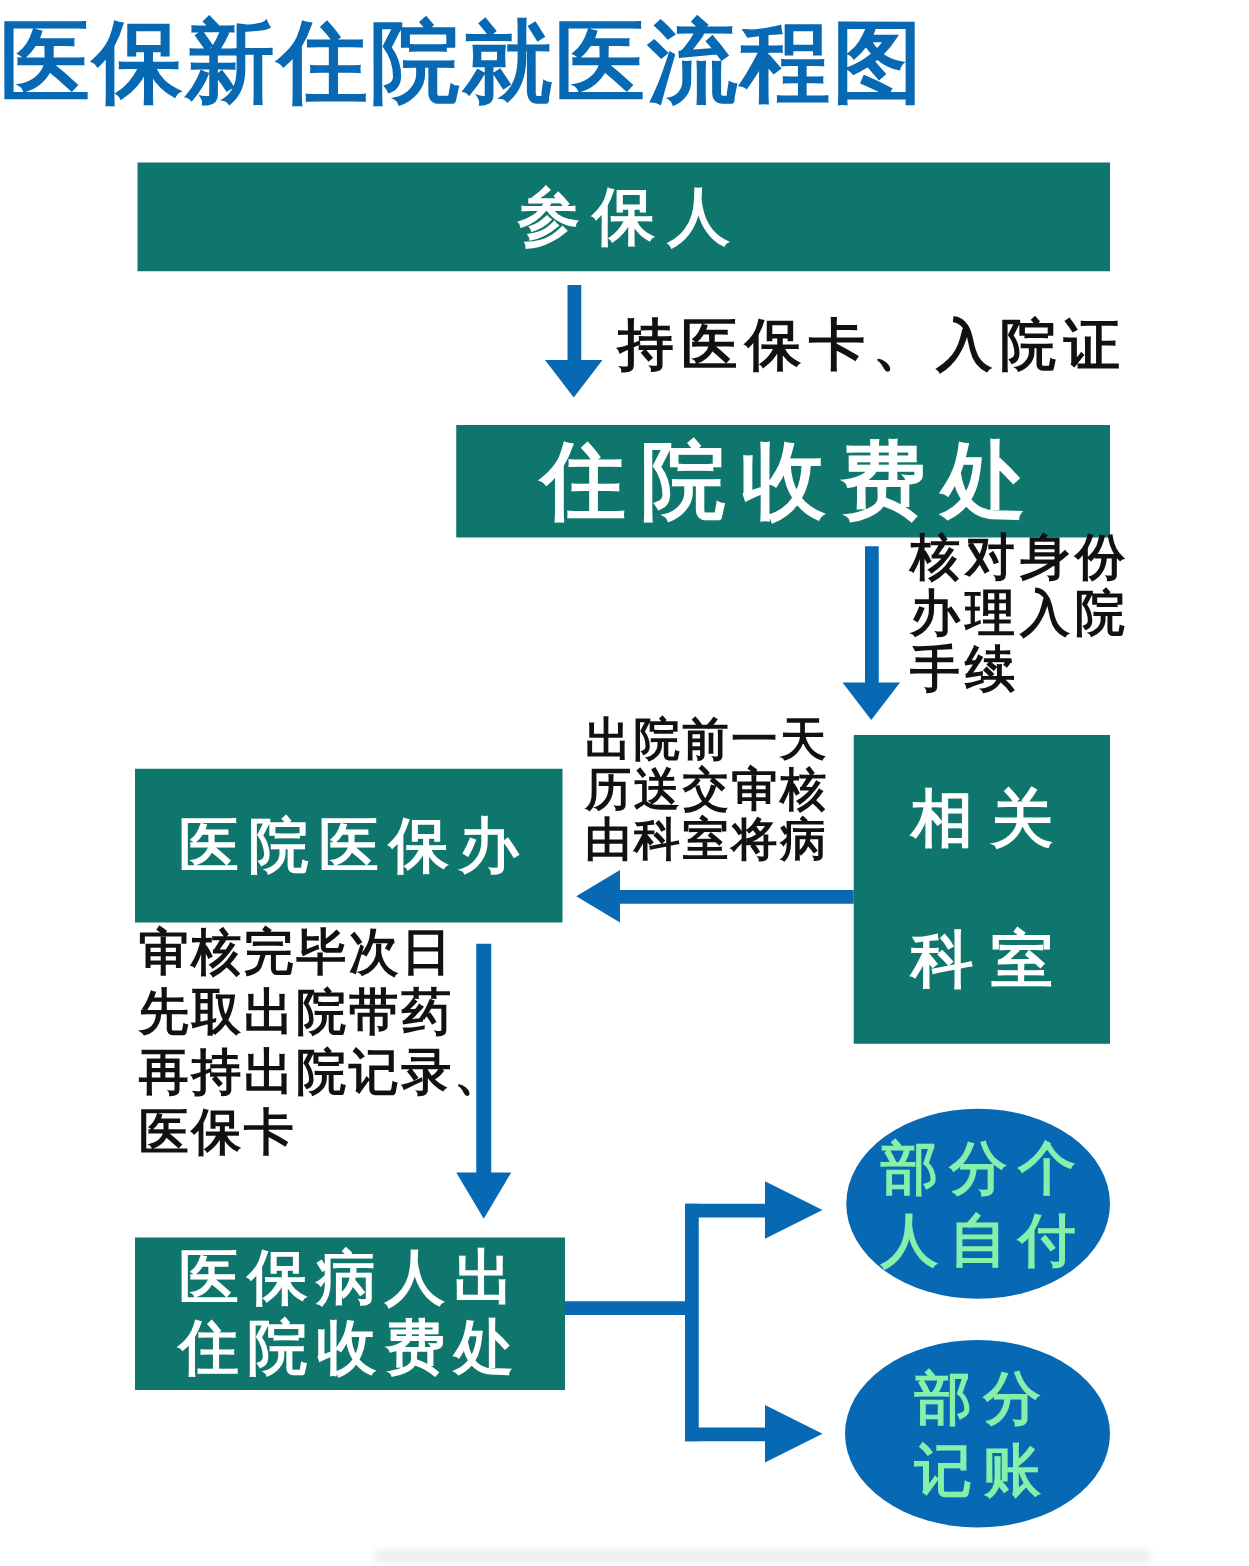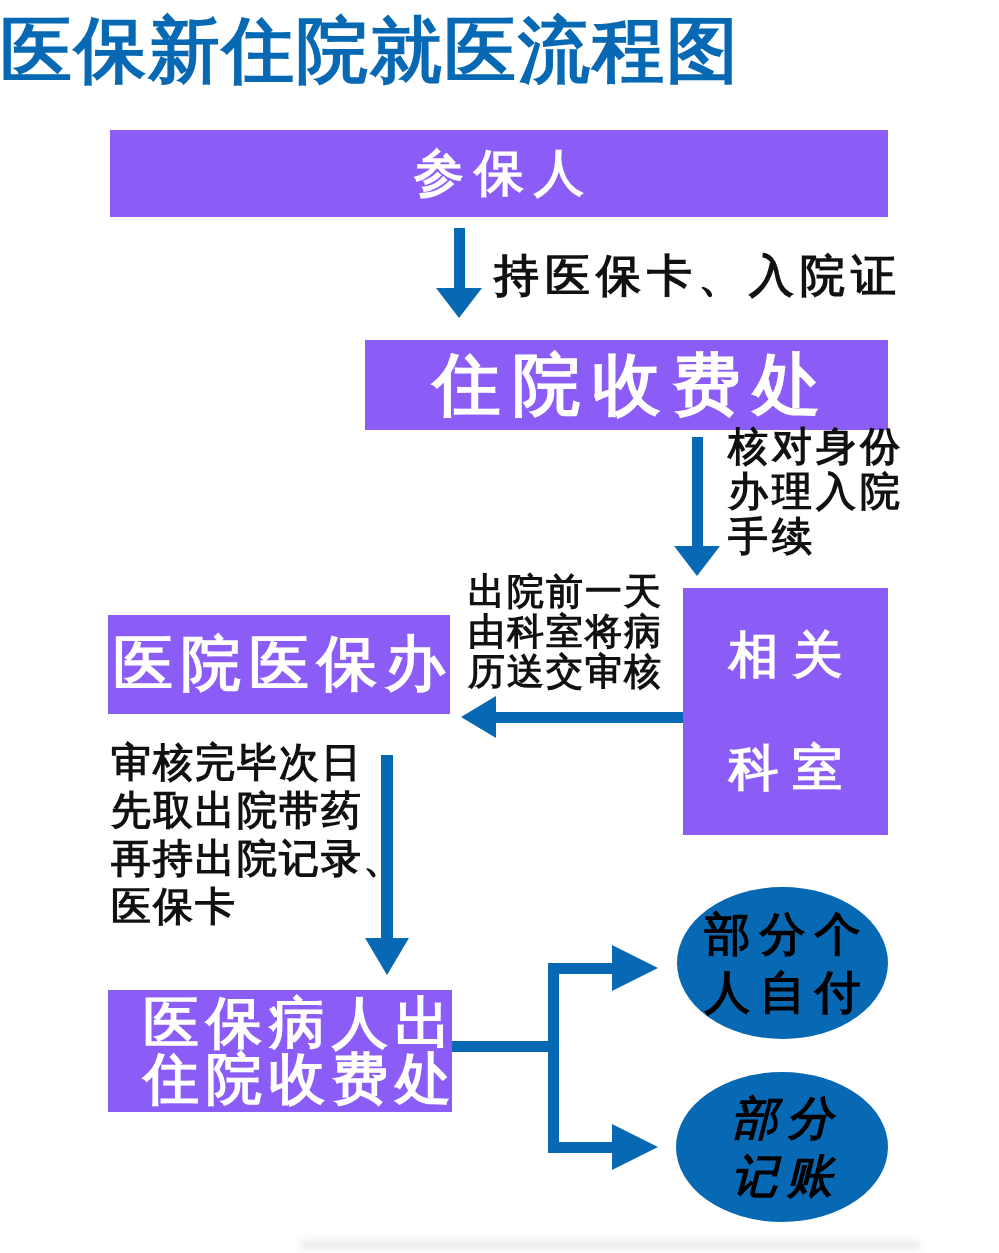--- a/index.html
+++ b/index.html
@@ -13,43 +13,43 @@
   .title{
     position:absolute;left:0;top:6px;width:999px;
     text-align:left;
     font-size:72px;font-weight:900;letter-spacing:2px;
     color:#0768b3;
     line-height:88px;
     white-space:nowrap;
   }
   .node{
     position:absolute;
-    background:#8b5cf6;
+    background:#0f766e;
     color:#ffffff;
     display:flex;align-items:center;justify-content:center;
     font-weight:700;
     box-sizing:border-box;
   }
   .node .ln{white-space:nowrap;}
   .node-insured{left:110px;top:130px;width:778px;height:87px;font-size:50px;letter-spacing:10px;text-indent:10px;}
   .node-fee{left:365px;top:340px;width:523px;height:90px;font-size:68px;letter-spacing:12px;text-indent:12px;}
   .node-dept{left:683px;top:588px;width:205px;height:247px;font-size:50px;flex-direction:column;letter-spacing:14px;text-indent:14px;gap:44px;}
   .node-dept .ln{line-height:69px;}
-  .node-hio{left:108px;top:615px;width:342px;height:99px;font-size:60px;letter-spacing:8px;text-indent:8px;}
-  .node-settle{left:108px;top:990px;width:344px;height:122px;font-size:56px;flex-direction:column;align-items:flex-start;padding-left:35px;letter-spacing:7px;}
+  .node-hio{left:108px;top:615px;width:342px;height:123px;font-size:48px;letter-spacing:8px;text-indent:8px;}
+  .node-settle{left:108px;top:990px;width:344px;height:122px;font-size:48px;flex-direction:column;align-items:flex-start;padding-left:35px;letter-spacing:7px;}
   .node-settle .ln{line-height:56px;}
   .ellipse{
-    position:absolute;background:#0768b3;color:#000000;
+    position:absolute;background:#0768b3;color:#86efac;
     border-radius:50%;
     display:flex;flex-direction:column;align-items:center;justify-content:center;
     font-weight:700;font-size:46px;letter-spacing:9px;text-indent:9px;
   }
   .ellipse .ln{line-height:58px;}
   .el-selfpay{left:677px;top:887px;width:211px;height:152px;}
-  .el-ledger{left:676px;top:1072px;width:212px;height:150px;font-style:italic;}
+  .el-ledger{left:676px;top:1072px;width:212px;height:150px;}
   .edge-label{
     position:absolute;color:#111111;font-weight:600;white-space:nowrap;
   }
   .lbl-1{left:494px;top:250px;font-size:45px;line-height:52px;letter-spacing:6px;}
   .lbl-2{left:728px;top:424px;font-size:40px;line-height:45px;letter-spacing:4px;}
   .lbl-3{left:468px;top:572px;font-size:37px;line-height:40px;letter-spacing:2px;}
   .lbl-4{left:111px;top:738px;font-size:40px;line-height:48px;letter-spacing:2px;}
   .shaft{position:absolute;background:#0768b3;}
   .head{position:absolute;width:0;height:0;}
   
@@ -103,22 +103,22 @@
     <div>手续</div>
   </div>
 
   <div class="node node-dept">
     <div class="ln">相关</div>
     <div class="ln">科室</div>
   </div>
 
   <div class="edge-label lbl-3">
     <div>出院前一天</div>
+    <div>历送交审核</div>
     <div>由科室将病</div>
-    <div>历送交审核</div>
   </div>
   <div class="shaft a3-shaft"></div>
   <div class="head a3-head"></div>
 
   <div class="node node-hio">
     <span class="ln">医院医保办</span>
   </div>
 
   <div class="edge-label lbl-4">
     <div>审核完毕次日</div>

